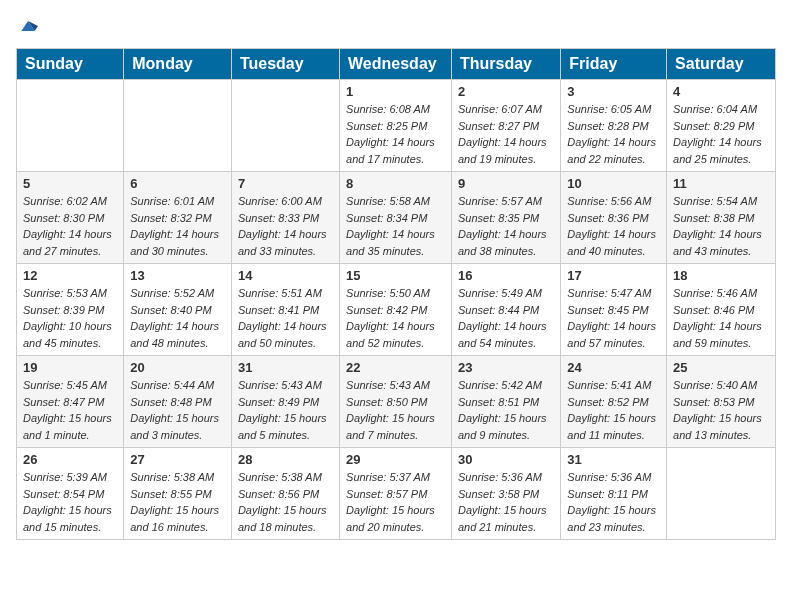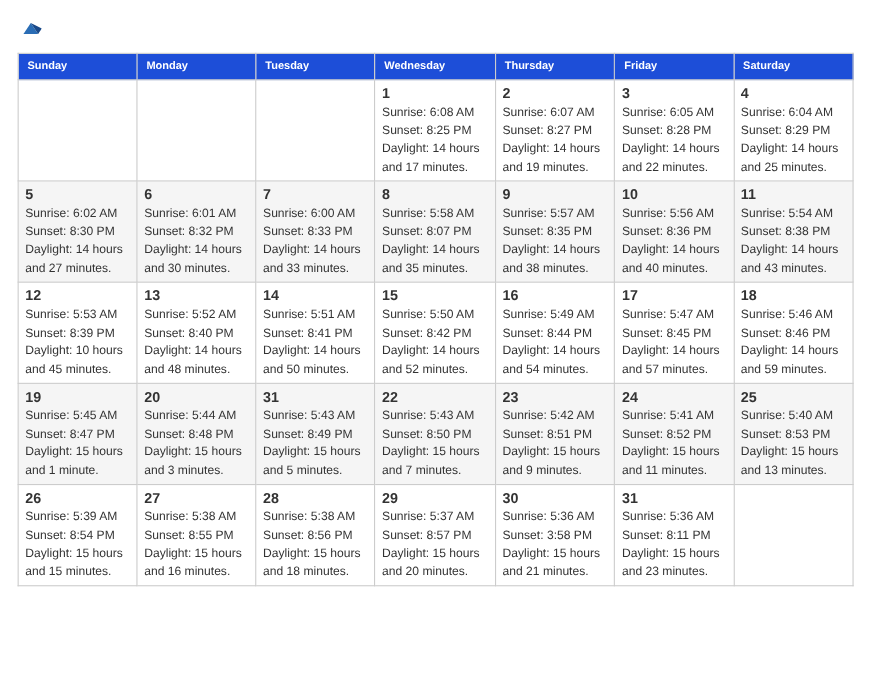--- a/index.html
+++ b/index.html
@@ -50,25 +50,25 @@
     }
     .location {
       font-size: 16px;
       color: #333;
     }
     .calendar {
       width: 100%;
       border-collapse: collapse;
     }
     .calendar th {
-      background-color: #1d4ed8;
+      background-color: #0369a1;
       color: white;
       text-align: left;
       padding: 6px 8px;
-      font-size: 10px;
+      font-size: 16px;
       font-weight: bold;
       border: 1px solid #ccc;
     }
     .calendar td {
       vertical-align: top;
       border: 1px solid #ccc;
       padding: 4px 6px;
       font-size: 11px;
       color: #333;
       width: 113px;
@@ -79,20 +79,21 @@
       background: #f5f5f5;
     }
     .day-number {
       font-weight: bold;
       font-size: 13px;
       display: block;
       margin-bottom: 2px;
     }
     .day-info {
       line-height: 1.5;
+      font-style: italic;
     }
     .empty-cell {
       background: #fff !important;
     }
   </style>
 </head>
 <body>
 
 <div class="header">
   <div class="logo">
@@ -183,21 +184,21 @@
           <div class="day-info">
             <div>Sunrise: 6:00 AM</div>
             <div>Sunset: 8:33 PM</div>
             <div>Daylight: 14 hours and 33 minutes.</div>
           </div>
         </td>
         <td>
           <span class="day-number">8</span>
           <div class="day-info">
             <div>Sunrise: 5:58 AM</div>
-            <div>Sunset: 8:07 PM</div>
+            <div>Sunset: 8:34 PM</div>
             <div>Daylight: 14 hours and 35 minutes.</div>
           </div>
         </td>
         <td>
           <span class="day-number">9</span>
           <div class="day-info">
             <div>Sunrise: 5:57 AM</div>
             <div>Sunset: 8:35 PM</div>
             <div>Daylight: 14 hours and 38 minutes.</div>
           </div>

